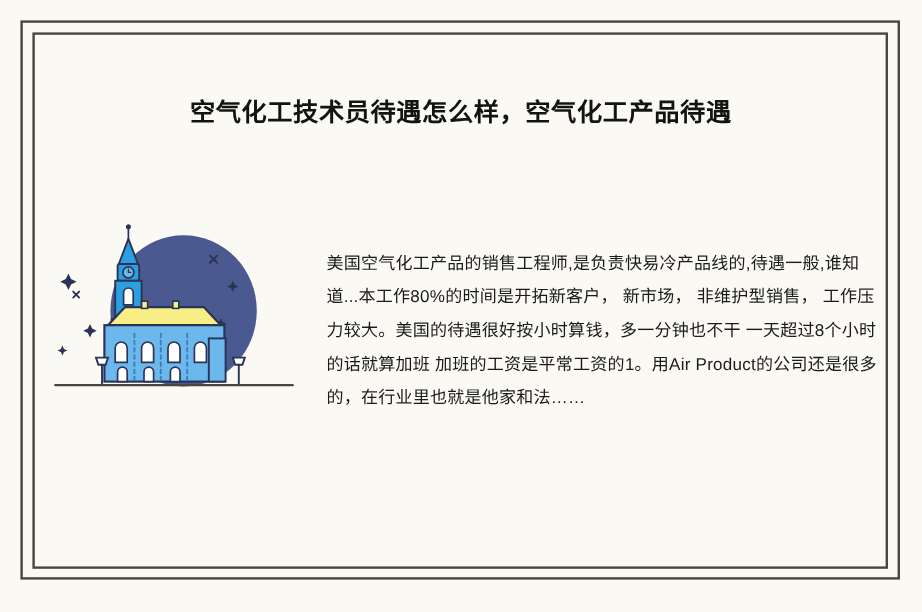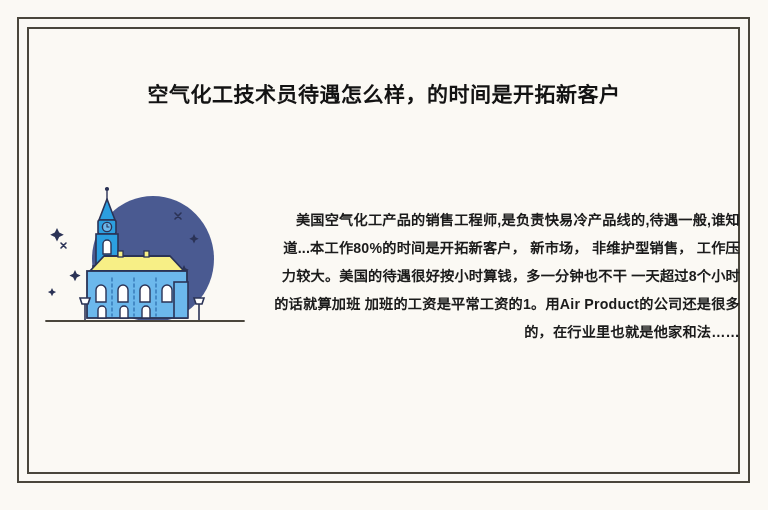--- a/index.html
+++ b/index.html
@@ -64,38 +64,38 @@
     height: 150px;
   }
   .illustration svg { display: block; }
 
   
   .body-text {
     position: absolute;
     left: 272px;
     top: 206px;
     width: 468px;
-    text-align: right;
+    text-align: left;
     font-size: 14.2px;
-    font-weight: bold;
+    font-weight: normal;
     color: #1b1b1b;
     line-height: 28px;
     letter-spacing: 0.2px;
   }
   .body-text p { margin: 0; }
 </style>
 </head>
 <body>
 
 <div class="page">
 
   <div class="frame-outer"></div>
   <div class="frame-inner"></div>
 
-  <div class="title">空气化工技术员待遇怎么样，的时间是开拓新客户</div>
+  <div class="title">空气化工技术员待遇怎么样，空气化工产品待遇</div>
 
   <div class="illustration">
     <svg width="222" height="150" viewBox="0 0 222 150" xmlns="http://www.w3.org/2000/svg">
 
       <ellipse cx="109" cy="73" rx="61" ry="63" fill="#4a5a91"></ellipse>
 
       <g fill="#2b3356">
         <path d="M13 42 l2.2 4.6 4.6 2.2 -4.6 2.2 -2.2 4.6 -2.2 -4.6 -4.6 -2.2 4.6 -2.2 z"></path>
         <path d="M31 84 l1.8 3.8 3.8 1.8 -3.8 1.8 -1.8 3.8 -1.8 -3.8 -3.8 -1.8 3.8 -1.8 z"></path>
         <path d="M8 102 l1.3 2.8 2.8 1.3 -2.8 1.3 -1.3 2.8 -1.3 -2.8 -2.8 -1.3 2.8 -1.3 z"></path>

